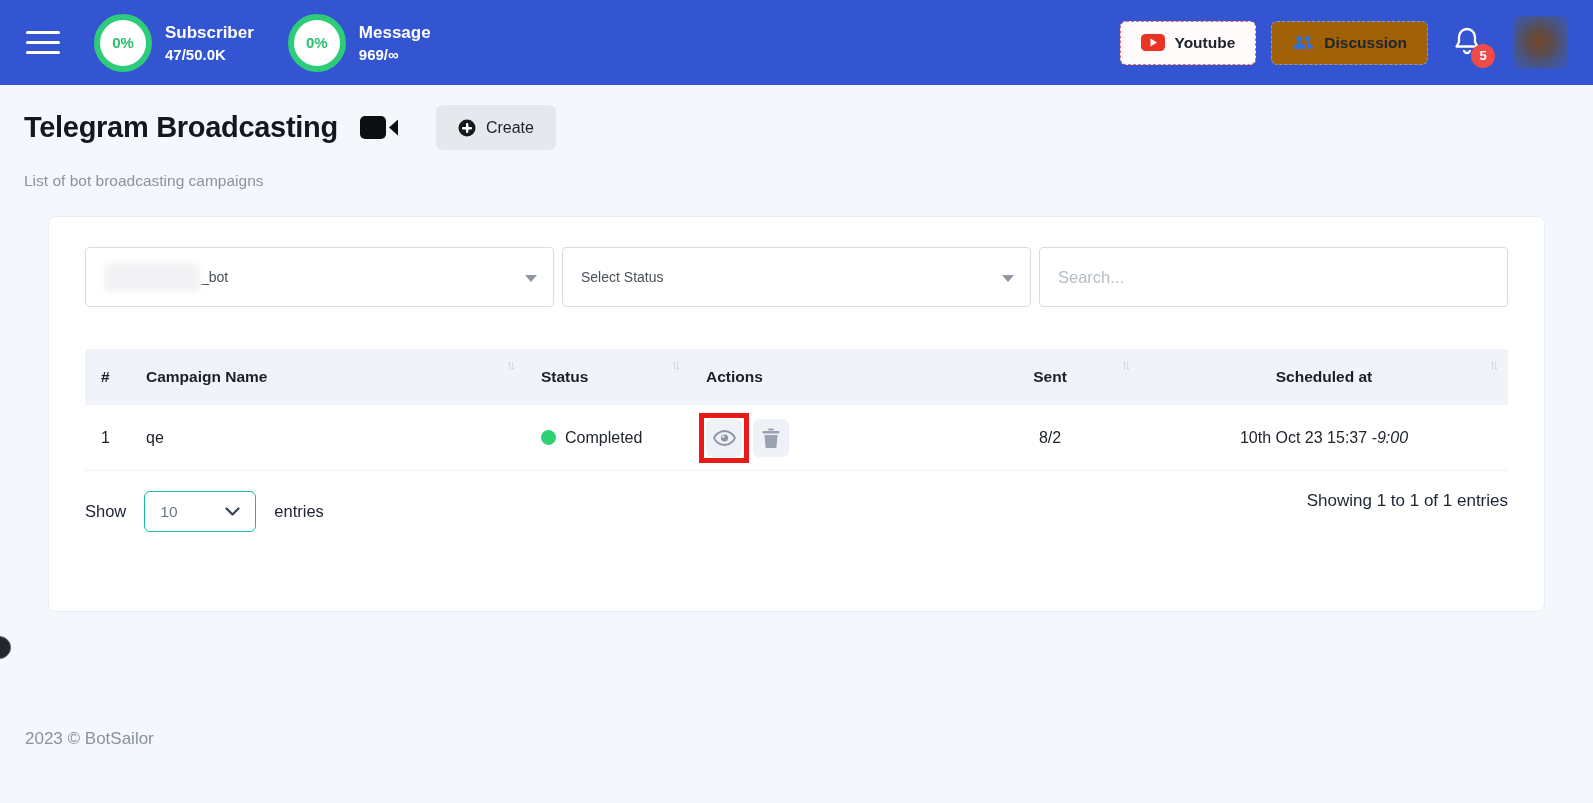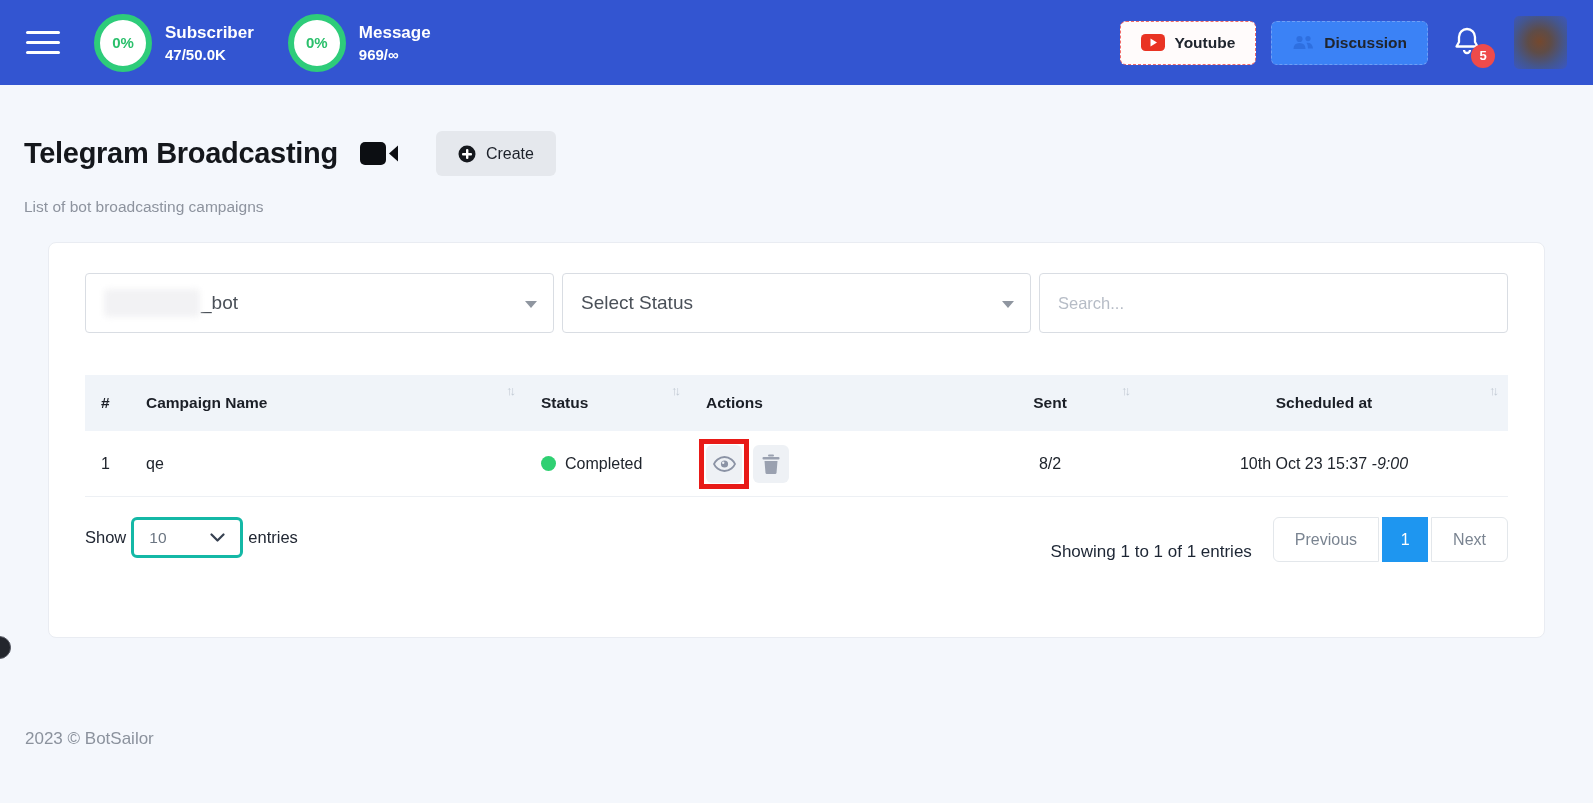--- a/index.html
+++ b/index.html
@@ -18,42 +18,42 @@
   .stat { display:flex; align-items:center; gap:13px; margin-left:34px; }
   .ring { width:58px; height:58px; border-radius:50%; border:6px solid #2ecc7a; background:#fff;
           display:flex; align-items:center; justify-content:center;
           color:#2bc06c; font-weight:bold; font-size:15px; }
   .stat-label { color:#fff; font-weight:700; font-size:17px; line-height:1.25; }
   .stat-value { color:#fff; font-weight:600; font-size:15px; margin-top:3px; }
   .topbar-right { margin-left:auto; display:flex; align-items:center; gap:15px; }
   .pill-btn { display:flex; align-items:center; gap:9px; height:44px; padding:0 20px;
               border-radius:6px; font-size:15.5px; font-weight:600; color:#20252e; cursor:pointer; }
   .yt-btn { background:#fffbfb; border:1px dashed #ef6a6a; }
-  .disc-btn { background:#3b82f6; border:1px dashed #6f9ef5; }
+  .disc-btn { background:#a16207; border:1px dashed #6f9ef5; }
   .bell-wrap { position:relative; margin:0 18px 0 10px; cursor:pointer; }
   .badge { position:absolute; right:-14px; bottom:-8px; width:24px; height:24px; border-radius:50%;
            background:#ee4b4b; color:#fff; font-size:13px; font-weight:700;
            display:flex; align-items:center; justify-content:center; }
   .avatar { width:53px; height:53px; border-radius:5px; cursor:pointer;
             background:radial-gradient(circle at 48% 48%, #74482e 0%, #5e4c48 30%, #44568e 65%, #3a57c4 100%); }
   
-  .main { padding:46px 24px 0; }
+  .main { padding:20px 24px 0; }
   .title-row { display:flex; align-items:center; }
   .page-title { font-size:29px; font-weight:700; color:#14171c; letter-spacing:-0.3px; }
   .camera-icon { margin-left:22px; display:flex; align-items:center; cursor:pointer; }
   .create-btn { margin-left:38px; height:45px; padding:0 22px; background:#e5e8ed; border:none;
                 border-radius:6px; display:flex; align-items:center; gap:10px;
                 font-size:16px; color:#1c212a; cursor:pointer; font-family:inherit; }
   .subtitle { margin-top:22px; color:#8d939e; font-size:15.5px; }
   
   .card { margin:26px 24px 0; background:#fff; border:1px solid #e9ecf2; border-radius:8px;
           padding:30px 36px; height:396px; }
   .filters { display:grid; grid-template-columns:1fr 1fr 1fr; gap:8px; }
   .select-box { height:60px; border:1px solid #d9dde3; border-radius:4px; background:#fff;
-                display:flex; align-items:center; padding:0 18px; font-size:19px; color:#4a5058;
+                display:flex; align-items:center; padding:0 18px; font-size:14px; color:#4a5058;
                 position:relative; cursor:pointer; }
   .caret-down { position:absolute; right:16px; top:50%; margin-top:-2px; width:0; height:0;
                 border-left:6px solid transparent; border-right:6px solid transparent;
                 border-top:7px solid #8f96a0; }
   .blur-patch { width:96px; height:28px; background:#f2f2f4; border-radius:4px;
                 filter:blur(3px); margin-right:1px; }
   .search-box { height:60px; border:1px solid #d9dde3; border-radius:4px; background:#fff;
                 display:flex; align-items:center; padding:0 18px; }
   .search-box input { border:none; outline:none; width:100%; font-size:16.5px;
                       font-family:inherit; color:#4a5058; background:transparent; }
@@ -78,22 +78,22 @@
                 background:#2fd072; margin-right:9px; vertical-align:-2px; }
   .actions-cell { display:flex; align-items:center; gap:11px; height:65px; }
   .icon-btn { width:36px; height:38px; background:#eef1f5; border:none; border-radius:6px;
               display:flex; align-items:center; justify-content:center; cursor:pointer; }
   .eye-wrap { position:relative; }
   .red-highlight { position:absolute; left:-7px; top:-6px; right:-7px; bottom:-6px;
                    border:5px solid #e81a17; pointer-events:none; }
   .tz { font-style:italic; }
   
   .table-footer { margin-top:20px; display:flex; justify-content:space-between; align-items:flex-start; }
-  .show-group { display:flex; align-items:center; gap:5px; font-size:16.5px; color:#212733; }
-  .page-size { width:112px; height:41px; border:3px solid #14b8a6; border-radius:6px; background:#fff;
+  .show-group { display:flex; align-items:center; gap:18px; font-size:16.5px; color:#212733; }
+  .page-size { width:112px; height:41px; border:1px solid #14b8a6; border-radius:6px; background:#fff;
                display:flex; align-items:center; justify-content:space-between; padding:0 15px;
                color:#6b7582; font-size:15.5px; cursor:pointer; }
   .footer-right { display:flex; align-items:flex-end; gap:21px; }
   .showing-text { font-size:17px; color:#1d2634; }
   .pagination { display:flex; gap:3px; }
   .page-btn { height:45px; border:1px solid #e3e7eb; background:#fff; color:#7a8491; font-size:16px;
               display:flex; align-items:center; justify-content:center; cursor:pointer;
               font-family:inherit; padding:0 21px; }
   .page-btn.prev { border-radius:6px 0 0 6px; }
   .page-btn.next { border-radius:0 6px 6px 0; }
@@ -266,25 +266,20 @@
           <span>10</span>
           <svg width="15" height="9" viewBox="0 0 15 9">
             <path d="M1.5 1.5 L7.5 7.5 L13.5 1.5" fill="none" stroke="#374151" stroke-width="2.2" stroke-linecap="round" stroke-linejoin="round"></path>
           </svg>
         </div>
         <span>entries</span>
       </div>
 
       <div class="footer-right">
         <div class="showing-text">Showing 1 to 1 of 1 entries</div>
-        <div class="pagination">
-          <button class="page-btn prev">Previous</button>
-          <button class="page-btn active">1</button>
-          <button class="page-btn next">Next</button>
-        </div>
       </div>
     </div>
 
   </section>
 </main>
 
 <div class="page-footer">2023 © BotSailor</div>
 <div class="widget-handle"></div>
 
 </body></html>

